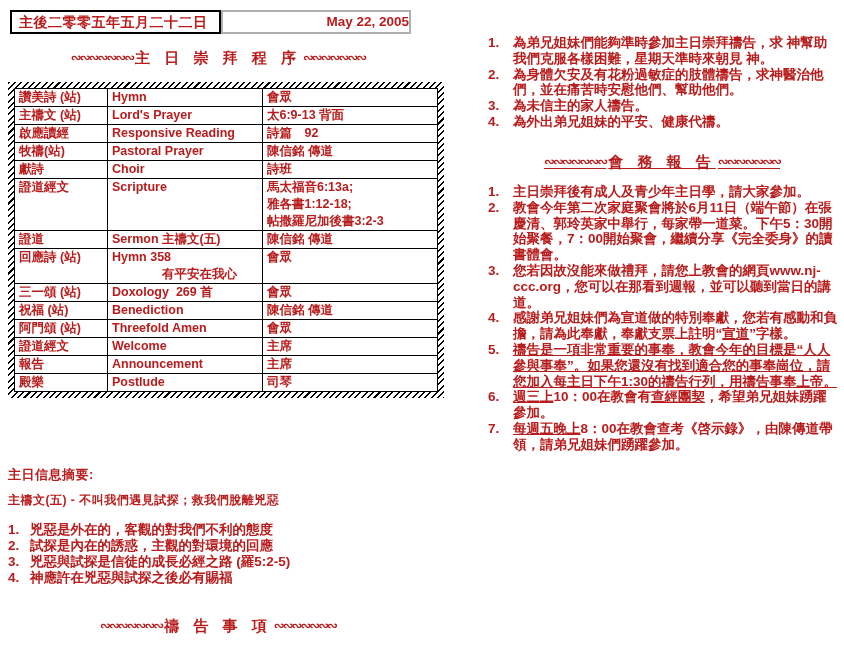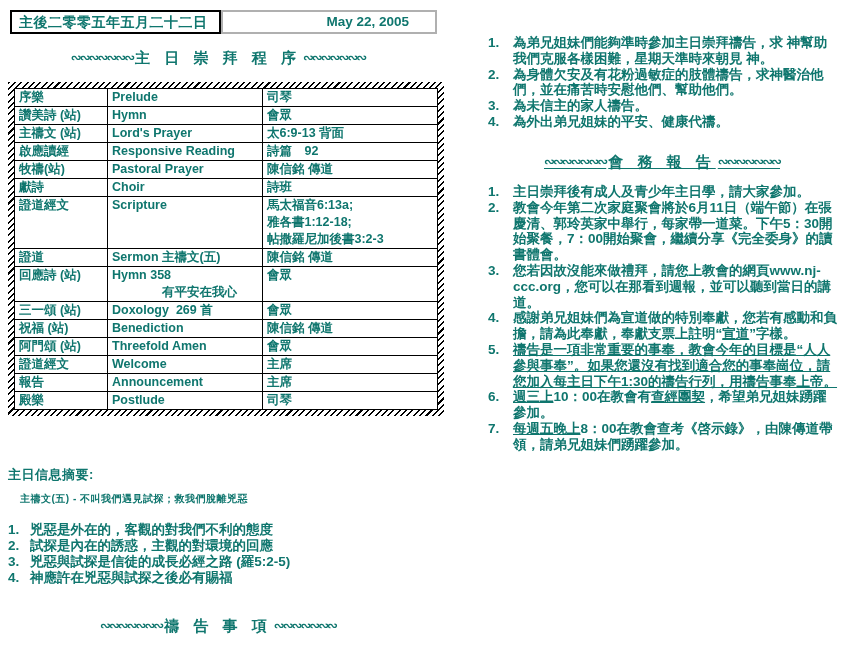--- a/index.html
+++ b/index.html
@@ -1,29 +1,29 @@
 <!DOCTYPE html>
 <html><head>
 <meta charset="utf-8">
 <style>
   html,body{margin:0;padding:0;background:#e8e8e8;}
   .page{
-    position:relative;width:844px;height:656px;background:#ffffff;color:#0f766e;
+    position:relative;width:844px;height:656px;background:#ffffff;color:#b91c1c;
     font-family:"Liberation Sans","DejaVu Sans",sans-serif;font-weight:bold;
     overflow:hidden;margin:0 auto;
   }
   
   .date-row{position:absolute;left:10px;top:10px;display:flex;}
   .date-cn{
     width:200px;height:20px;border:2px solid #000;
     font-size:14px;line-height:20px;padding-left:7px;letter-spacing:.5px;
   }
   .date-en{
     width:186px;height:20px;border:2px solid #b0b0b0;border-left:2px solid #b0b0b0;
-    font-size:13.5px;line-height:20px;text-align:right;padding-right:26px;
+    font-size:13.5px;line-height:20px;text-align:right;padding-right:0;
   }
   
   .line-title{position:absolute;text-align:center;white-space:nowrap;}
   .line-title .orn{font-size:13px;letter-spacing:-2px;vertical-align:1px;}
   .line-title .ttl{font-size:15px;letter-spacing:5px;margin:0 2px;}
   #worship-title-line{left:8px;top:49px;width:420px;}
   #biz-title-line{left:486px;top:153px;width:352px;text-decoration:underline;}
   #prayer-title-line{left:8px;top:617px;width:420px;}
   
   .table-frame{
@@ -46,44 +46,39 @@
   .nitem{display:flex;align-items:flex-start;}
   .nnum{flex:none;width:25px;}
   .ntxt{flex:1;}
   .u{text-decoration:underline;}
   #prayer-list{left:488px;top:35px;width:350px;font-size:13.5px;line-height:15.8px;}
   #announce-list{left:488px;top:184px;width:351px;font-size:13.5px;line-height:15.8px;}
   #summary-list{left:8px;top:522px;width:420px;font-size:13.5px;line-height:16px;}
   #summary-list .nnum{width:22px;}
   
   #summary-title{position:absolute;left:8px;top:466px;font-size:13px;letter-spacing:.5px;}
-  #summary-subtitle{position:absolute;left:20px;top:492px;font-size:10px;letter-spacing:.5px;}
+  #summary-subtitle{position:absolute;left:8px;top:492px;font-size:12px;letter-spacing:.5px;}
 </style>
 </head>
 <body>
 
 <div class="page">
 
   <div class="date-row">
     <div class="date-cn">主後二零零五年五月二十二日</div>
     <div class="date-en">May 22, 2005</div>
   </div>
 
   <div class="line-title" id="worship-title-line">
     <span class="orn">∾∾∾∾∾∾∾</span><span class="ttl">主 日 崇 拜 程 序</span><span class="orn">∾∾∾∾∾∾∾</span>
   </div>
 
   <div class="table-frame">
     <table class="worship">
       <tbody>
-          <tr>
-            <td class="c-cn">序樂</td>
-            <td class="c-en">Prelude</td>
-            <td class="c-who">司琴</td>
-          </tr>
           <tr>
             <td class="c-cn">讚美詩 (站)</td>
             <td class="c-en">Hymn</td>
             <td class="c-who">會眾</td>
           </tr>
           <tr>
             <td class="c-cn">主禱文 (站)</td>
             <td class="c-en">Lord's Prayer</td>
             <td class="c-who">太6:9-13 背面</td>
           </tr>

